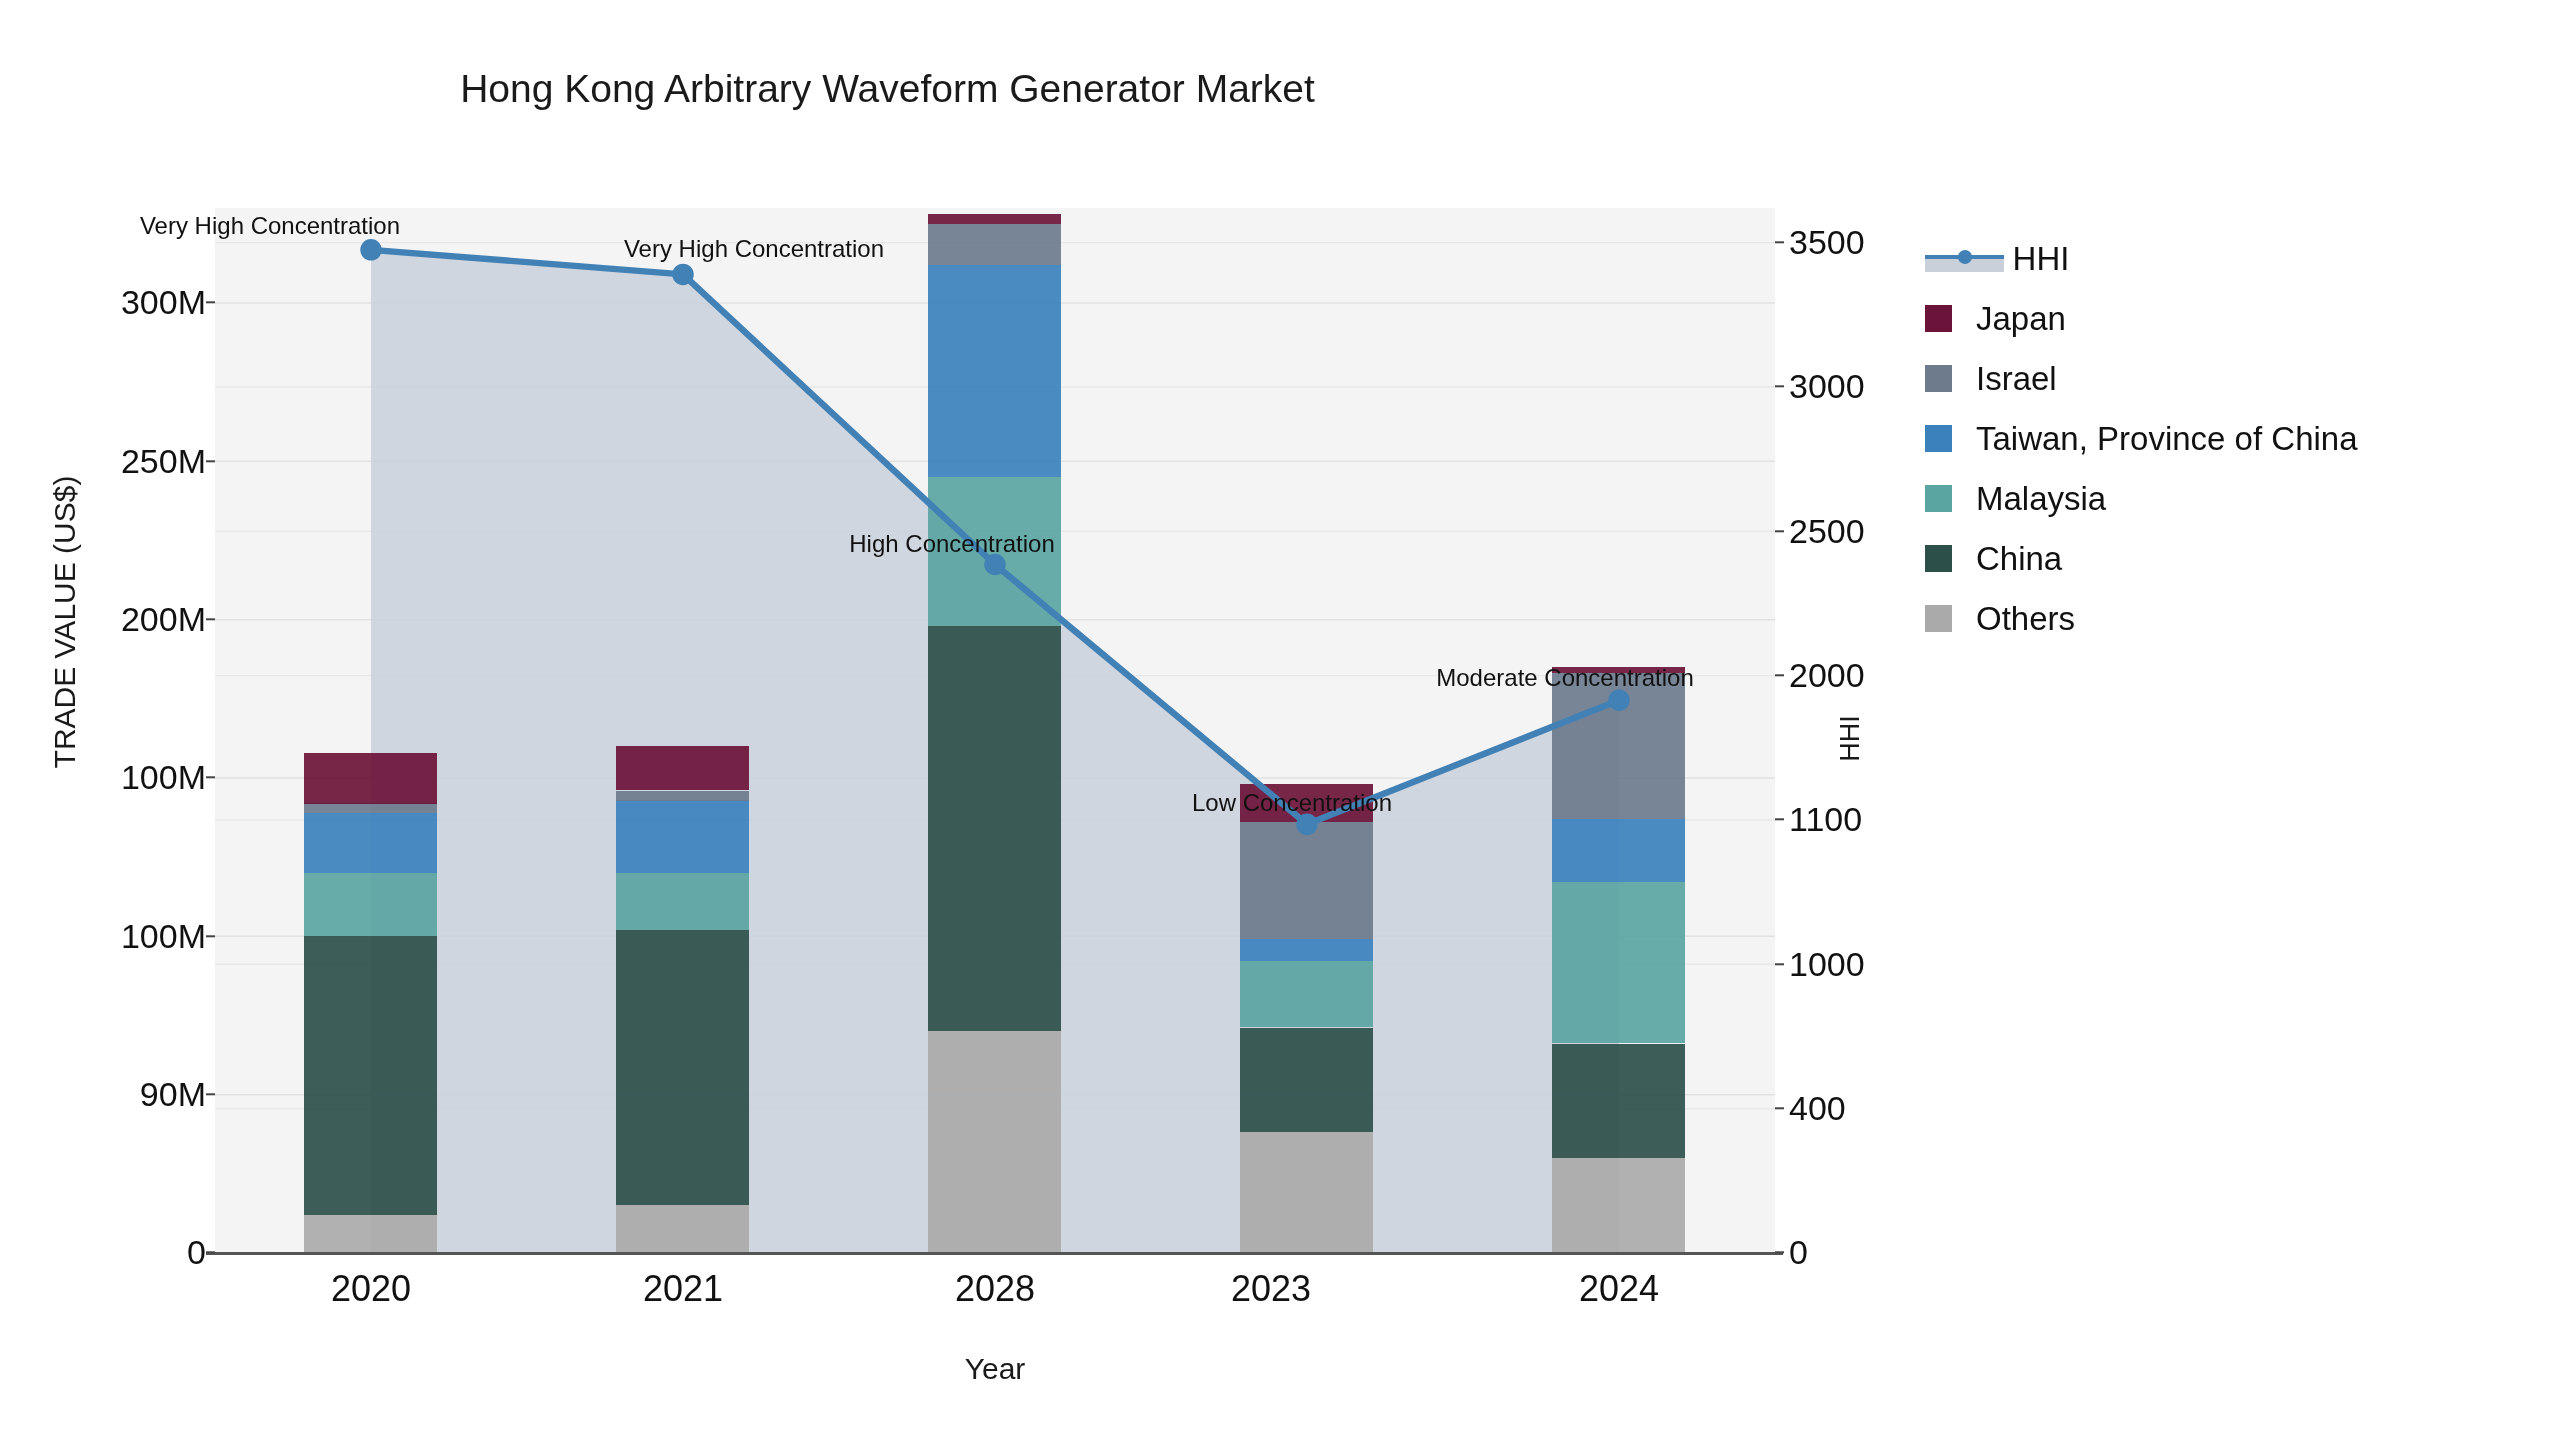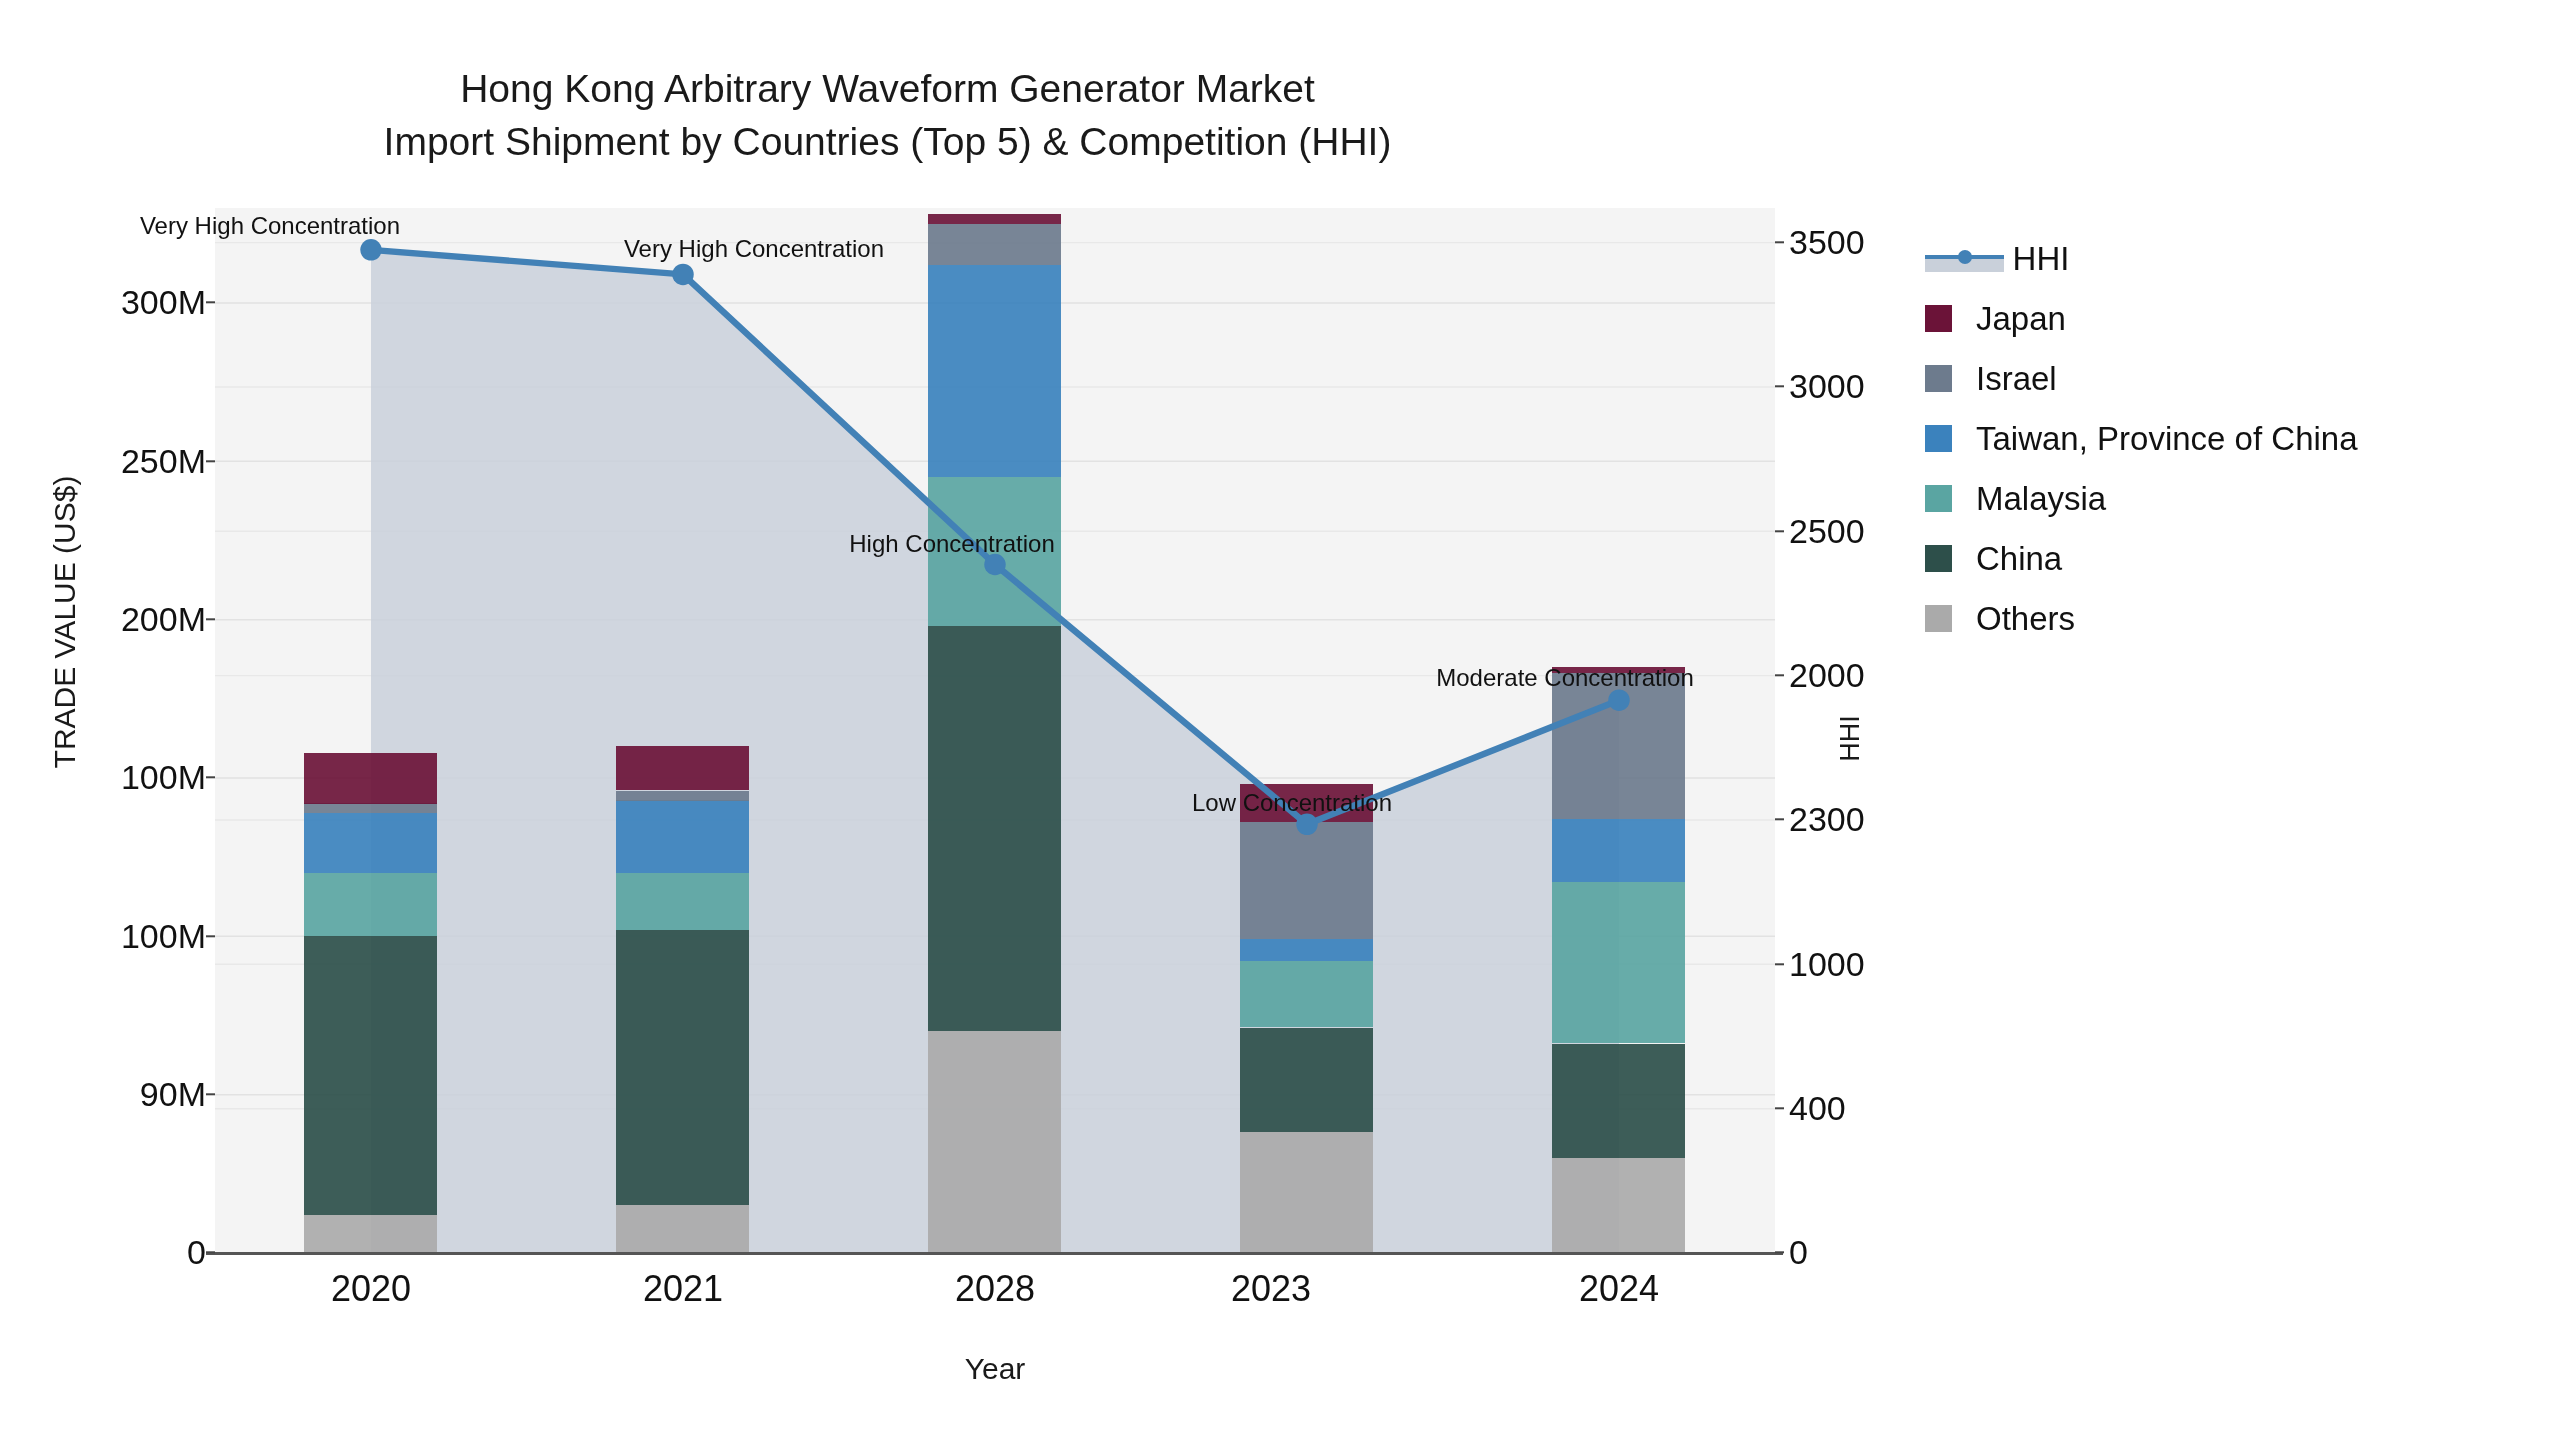--- a/index.html
+++ b/index.html
@@ -189,21 +189,20 @@
     color: #111111;
     white-space: nowrap;
     line-height: 1;
   }
 </style>
 </head>
 <body>
 
 <div id="chart-title">
   <span class="line">Hong Kong Arbitrary Waveform Generator Market</span>
-  <span class="line">Import Shipment by Countries (Top 5) &amp; Competition (HHI)</span>
 </div>
 
 <div id="ylabel-left">TRADE VALUE (US$)</div>
 <div id="ylabel-right">HHI</div>
 <div id="xlabel">Year</div>
 
 <div id="plot-area">
   <svg class="grid-svg" viewBox="0 0 2180 1460" preserveAspectRatio="none" id="grid-svg">
       <line x1="0" y1="1460" x2="2180" y2="1460" stroke="#e2e2e2" stroke-width="2"></line>
       <line x1="0" y1="1238.7878787878788" x2="2180" y2="1238.7878787878788" stroke="#e2e2e2" stroke-width="2"></line>
@@ -282,21 +281,21 @@
     <div class="ytick-left" style="top:461px">250M</div>
     <div class="tickmark-left" style="top:461px"></div>
     <div class="ytick-left" style="top:302px">300M</div>
     <div class="tickmark-left" style="top:302px"></div>
     <div class="ytick-right" style="top:1252px">0</div>
     <div class="tickmark-right" style="top:1252px"></div>
     <div class="ytick-right" style="top:1108px">400</div>
     <div class="tickmark-right" style="top:1108px"></div>
     <div class="ytick-right" style="top:964px">1000</div>
     <div class="tickmark-right" style="top:964px"></div>
-    <div class="ytick-right" style="top:819px">2300</div>
+    <div class="ytick-right" style="top:819px">1100</div>
     <div class="tickmark-right" style="top:819px"></div>
     <div class="ytick-right" style="top:675px">2000</div>
     <div class="tickmark-right" style="top:675px"></div>
     <div class="ytick-right" style="top:531px">2500</div>
     <div class="tickmark-right" style="top:531px"></div>
     <div class="ytick-right" style="top:386px">3000</div>
     <div class="tickmark-right" style="top:386px"></div>
     <div class="ytick-right" style="top:242px">3500</div>
     <div class="tickmark-right" style="top:242px"></div>
     <div class="xtick" style="left:371px">2020</div>

